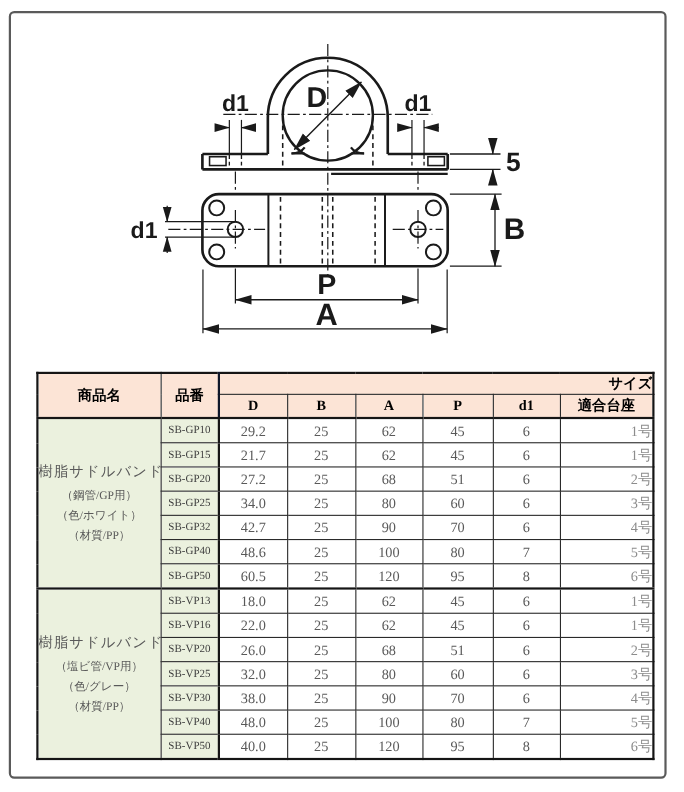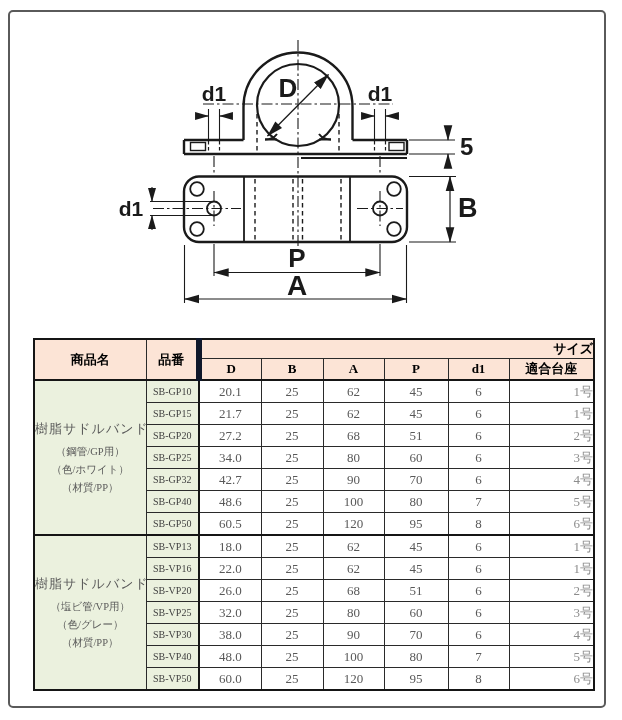--- a/index.html
+++ b/index.html
@@ -24,21 +24,21 @@
     border:1px solid #2a2a2a;padding:0;text-align:center;vertical-align:middle;
     overflow:hidden;white-space:nowrap;
   }
   table.spec thead th{
     background:var(--header-bg,#fce4d6);color:#000;font-weight:bold;font-size:13px;
   }
   table.spec thead tr.hrow1 th{height:16px;}
   table.spec thead tr.hrow2 th{height:20px;border-bottom:2.5px solid #151515;}
   table.spec thead th.spanned{border-bottom:2.5px solid #151515;}
   table.spec thead th.size-group{border-bottom:1px solid #2a2a2a;text-align:right;}
-  table.spec thead th.part-col{border-right:6px solid #0f172a;}
+  table.spec thead th.part-col{border-right:2px solid #0f172a;}
   table.spec tbody td{height:21px;font-size:13px;}
   table.spec tbody td.group-cell{
     background:var(--group-bg,#ebf1de);height:auto;
   }
   table.spec tbody td.part-cell{
     background:var(--group-bg,#ebf1de);color:#3f3f3f;font-size:10px;
     border-right:2px solid #151515;
   }
   table.spec tbody td.val-cell{color:var(--value-text,#595959);background:#fff;}
   table.spec tbody td.base-cell{color:var(--base-text,#8c8c8c);text-align:right;}
@@ -213,21 +213,21 @@
   </thead>
   <tbody>
       <tr>
         <td rowspan="7" class="group-cell">
           <div class="g-name">樹脂サドルバンド</div>
           <div class="g-sub">（鋼管/GP用）</div>
           <div class="g-sub">（色/ホワイト）</div>
           <div class="g-sub">（材質/PP）</div>
         </td>
         <td class="part-cell">SB-GP10</td>
-        <td class="val-cell">20.1</td>
+        <td class="val-cell">29.2</td>
         <td class="val-cell">25</td>
         <td class="val-cell">62</td>
         <td class="val-cell">45</td>
         <td class="val-cell">6</td>
         <td class="val-cell base-cell">1号</td>
       </tr>
       <tr>
         <td class="part-cell">SB-GP15</td>
         <td class="val-cell">21.7</td>
         <td class="val-cell">25</td>
@@ -336,21 +336,21 @@
         <td class="part-cell">SB-VP40</td>
         <td class="val-cell">48.0</td>
         <td class="val-cell">25</td>
         <td class="val-cell">100</td>
         <td class="val-cell">80</td>
         <td class="val-cell">7</td>
         <td class="val-cell base-cell">5号</td>
       </tr>
       <tr>
         <td class="part-cell">SB-VP50</td>
-        <td class="val-cell">60.0</td>
+        <td class="val-cell">40.0</td>
         <td class="val-cell">25</td>
         <td class="val-cell">120</td>
         <td class="val-cell">95</td>
         <td class="val-cell">8</td>
         <td class="val-cell base-cell">6号</td>
       </tr>
     </tbody>
 </table>
 
 </body></html>

